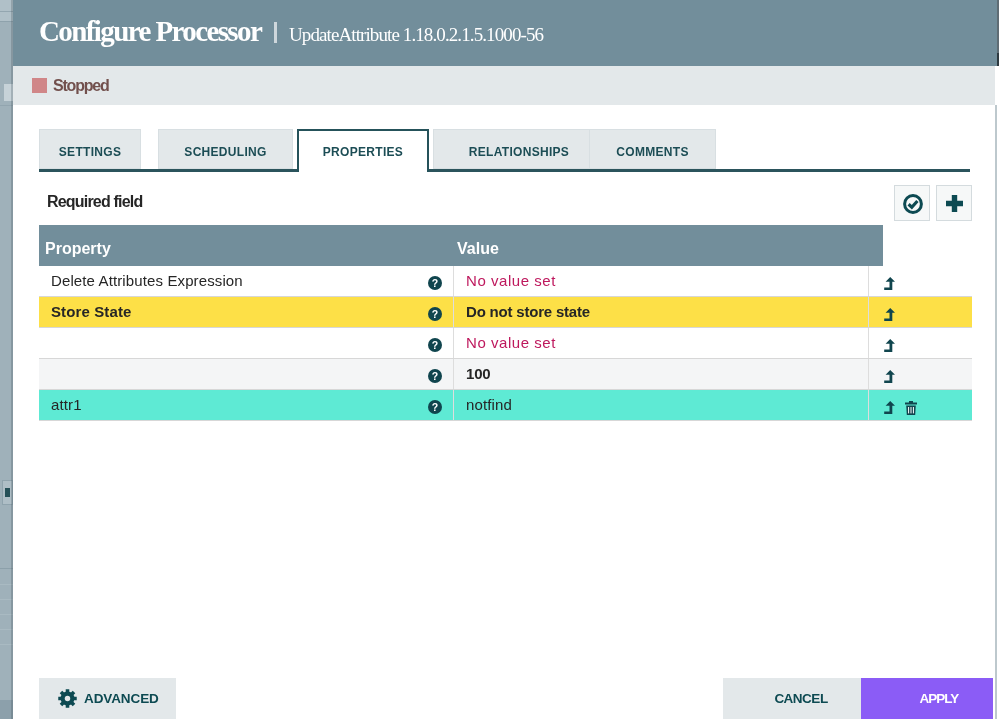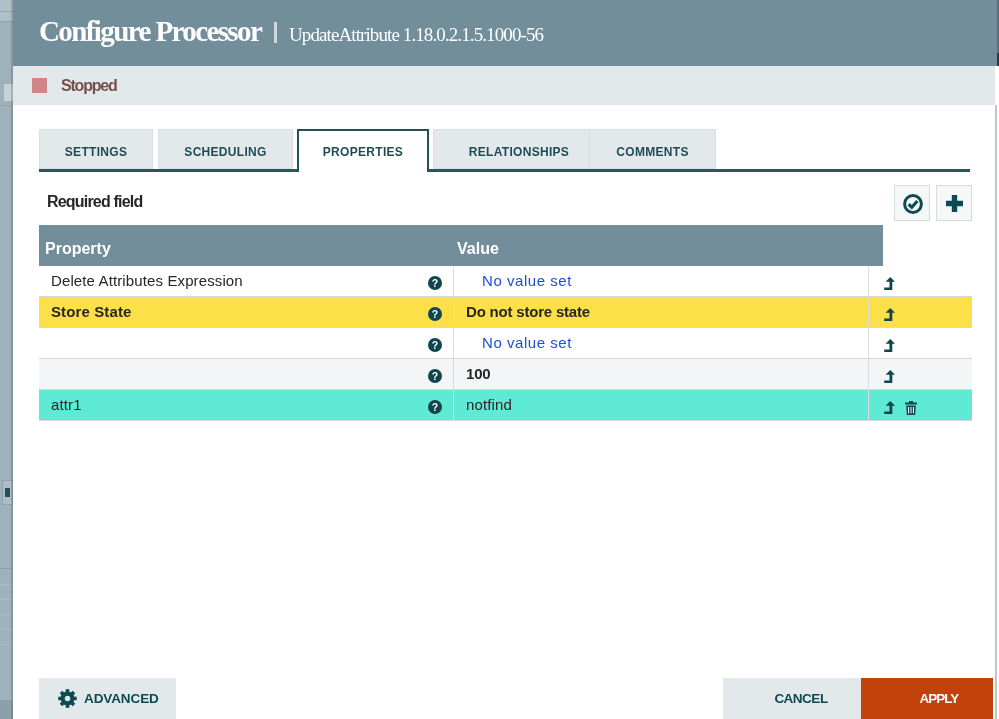--- a/index.html
+++ b/index.html
@@ -12,55 +12,55 @@
   
   #hdr { left:13px; top:0; width:984px; height:66px; background:#728e9b; }
   #title { left:39px; top:17.3px; color:#fff; font-family:"Liberation Serif", serif;
     font-weight:bold; font-size:29px; letter-spacing:-1.6px; }
   #sep { left:274px; top:22px; width:2.5px; height:21px; background:rgba(255,255,255,0.65); }
   #subtitle { left:289px; top:24.5px; color:#fff; font-family:"Liberation Serif", serif;
     font-size:19px; letter-spacing:-0.9px; }
   
   #stopband { left:13px; top:66px; width:982px; height:39px; background:#e3e8ea; }
   #stopsq { left:19px; top:12px; width:15px; height:15px; background:#d08688; }
-  #stoptxt { left:48px; top:12.3px; font-size:16px; font-weight:bold; color:#72504d;
+  #stoptxt { left:40px; top:12.3px; font-size:16px; font-weight:bold; color:#72504d;
     letter-spacing:-1.2px; line-height:1; }
   
   .tab { top:129px; height:40px; background:#e3e8ea; border:1px solid #d8dfe2;
     color:#1c4d55; font-size:12px; font-weight:bold; text-align:center;
     line-height:45px; letter-spacing:0.3px; position:absolute; }
   #tab3 { background:#fff; border:2px solid #25525a; border-bottom:none; height:43px;
     line-height:43px; z-index:5; }
   #underline { left:39px; top:169px; width:931px; height:3px; background:#2b545c; }
   #reqfield { left:47px; top:193.5px; font-size:16px; font-weight:bold; color:#262626;
     letter-spacing:-0.8px; }
   .icobtn { top:185px; width:36px; height:36px; background:#f6f8f8;
     border:1px solid #d4dbde; position:absolute; }
   
   #thead { left:39px; top:225px; width:844px; height:41px; background:#728e9b;
     color:#fff; font-weight:bold; font-size:16px; position:absolute; }
   .trow { left:39px; width:933px; height:31px; border-bottom:1px solid #d7d7d7;
     font-size:15px; color:#262626; letter-spacing:0.12px; position:absolute; }
   .bold { font-weight:bold; }
-  .unset { color:#1d4ed8; letter-spacing:0.55px;margin-left:16px; }
+  .unset { color:#be185d; letter-spacing:0.55px; }
   .pcol { left:12px; top:7px; }
   .vcol { left:427px; top:7px; }
   .vcol.bold { letter-spacing:-0.2px; }
   .vline1 { left:414px; top:0; width:1px; height:30px; background:#dddddd; position:absolute; }
   .vline2 { left:829px; top:0; width:1px; height:30px; background:#dddddd; position:absolute; }
   .qico { position:absolute; left:389px; top:10px; }
   .aico { position:absolute; left:845px; top:10.5px; }
   
   .btn { top:678px; height:42px; font-size:13.5px; font-weight:bold; text-align:center;
     line-height:42px; position:absolute;padding-left:22px; }
   #advanced { left:39px; width:137px; background:#e3e8ea; color:#0d4a52;
     letter-spacing:-0.1px; text-align:left; padding-left:45px; }
   #cancel { left:723px; width:138px; background:#e3e8ea; color:#0d4a52;
     letter-spacing:-0.5px; text-indent:-4px; }
-  #apply { left:861px; width:132px; background:#c2410c; color:#fff;
+  #apply { left:861px; width:132px; background:#8b5cf6; color:#fff;
     letter-spacing:-1px; text-indent:2px; }
   #redge { left:995px; top:105px; width:1.5px; height:614px; background:#bdc8cd; }
 </style>
 </head>
 <body>
 <div id="lstrip" class="abs">
   <div class="abs" style="left:0;top:0;width:13px;height:22px;background:#b0c0c8;"></div>
   <div class="abs" style="left:0;top:11px;width:13px;height:1px;background:#93a6b0;"></div>
   <div class="abs" style="left:0;top:21px;width:13px;height:1px;background:#8ea2ac;"></div>
   <div class="abs" style="left:4px;top:84px;width:9px;height:17px;background:#c6d2d8;"></div>
@@ -77,21 +77,21 @@
 </div>
 <div class="abs" style="left:11px;top:0;width:2px;height:719px;background:rgba(60,75,85,0.25);"></div>
 <div id="hdr" class="abs"></div>
 <div id="title" class="t">Configure Processor</div>
 <div id="sep" class="abs"></div>
 <div id="subtitle" class="t">UpdateAttribute 1.18.0.2.1.5.1000-56</div>
 <div id="stopband" class="abs">
   <div id="stopsq" class="abs"></div>
   <div id="stoptxt" class="abs">Stopped</div>
 </div>
-<div class="tab" style="left:39px; width:114px;">SETTINGS</div>
+<div class="tab" style="left:39px; width:102px;">SETTINGS</div>
 <div class="tab" style="left:158px; width:135px;">SCHEDULING</div>
 <div class="tab" id="tab3" style="left:297px; width:132px;">PROPERTIES</div>
 <div class="tab" style="left:433px; width:172px;">RELATIONSHIPS</div>
 <div class="tab" style="left:589px; width:127px;">COMMENTS</div>
 <div id="underline" class="abs"></div>
 <div id="reqfield" class="t">Required field</div>
 <div class="icobtn" style="left:894px;">
   <svg width="20" height="20" viewBox="0 0 20 20" style="position:absolute;left:8px;top:8px;">
     <circle cx="10" cy="10" r="8.4" fill="none" stroke="#0d4a52" stroke-width="3"></circle>
     <path d="M5.6 10.3 L8.8 13.2 L14.4 7" fill="none" stroke="#0d4a52" stroke-width="3.2"></path>

